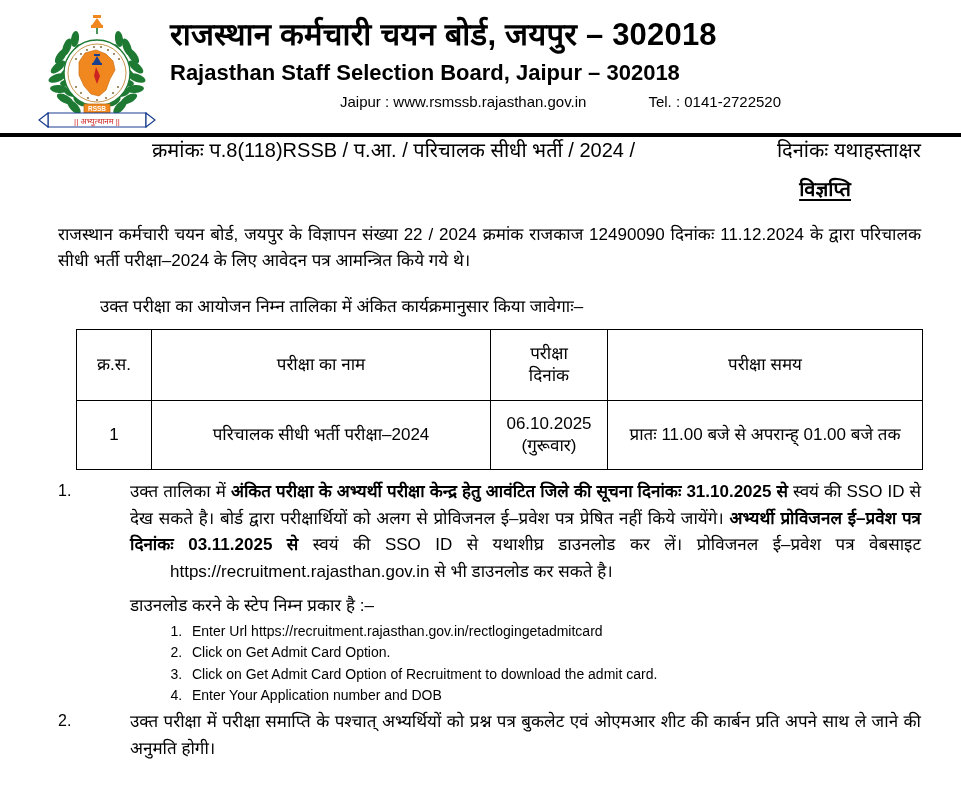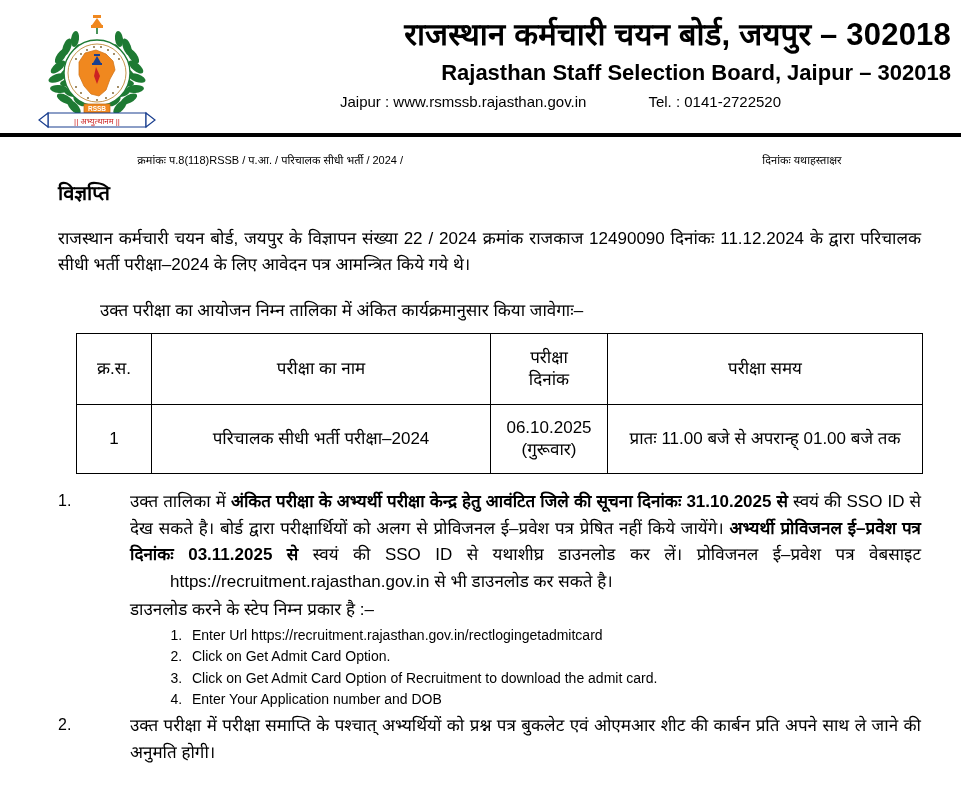--- a/index.html
+++ b/index.html
@@ -35,21 +35,21 @@
     left: 36px;
     top: 12px;
     width: 122px;
     height: 118px;
   }
   .header-text {
     position: absolute;
     left: 170px;
     right: 10px;
     top: 16px;
-    text-align: right;
+    text-align: left;
   }
   .org-hi {
     font-family: "Liberation Sans", sans-serif;
     font-size: 31px;
     font-weight: 700;
     letter-spacing: 0.2px;
     line-height: 1.25;
     white-space: nowrap;
     color: #000;
   }
@@ -72,50 +72,50 @@
   }
 
   
   .doc {
     position: relative;
     padding: 0 40px 0 58px;
     box-sizing: border-box;
   }
   .ref-row {
     display: flex;
-    justify-content: center;
-    margin-top: 16px;
-    font-size: 11px;
+    justify-content: flex-end;
+    font-size: 20px;
     white-space: nowrap;
   }
   .ref-no { width: 625px; }
   .ref-date { }
 
   .notice-title {
-    text-align: left;
+    text-align: right;
     font-size: 20px;
     font-weight: 700;
+    text-decoration: underline;
     text-underline-offset: 3px;
     margin-top: 12px;
     margin-right: 70px;
   }
 
   .para {
     font-size: 17px;
     line-height: 1.52;
     text-align: justify;
     margin-top: 20px;
   }
   .para.indent { text-indent: 42px; }
 
   
   table.sched {
     border-collapse: collapse;
     width: 810px;
-    margin: 10px 0 15px 18px;
+    margin: 10px 0 9px 18px;
     table-layout: fixed;
   }
   table.sched td {
     border: 1px solid #000;
     text-align: center;
     vertical-align: middle;
     font-size: 17px;
     line-height: 1.35;
     padding: 6px 4px;
   }
@@ -148,21 +148,21 @@
   }
   .item-body {
     flex: 1 1 auto;
     font-size: 17px;
     line-height: 1.55;
     text-align: justify;
   }
   .item-body .b { font-weight: 700; }
   .lat { font-family: "Liberation Sans", sans-serif; margin-left: 40px; }
   .steps-intro {
-    margin-top: 2px;
+    margin-top: 8px;
     font-size: 17px;
   }
   ol.steps {
     margin: 2px 0 0 0;
     padding-left: 56px;
     font-size: 14px;
     line-height: 1.52;
   }
   ol.steps li { padding-left: 6px; }
   .tight { margin-top: 3px; }

